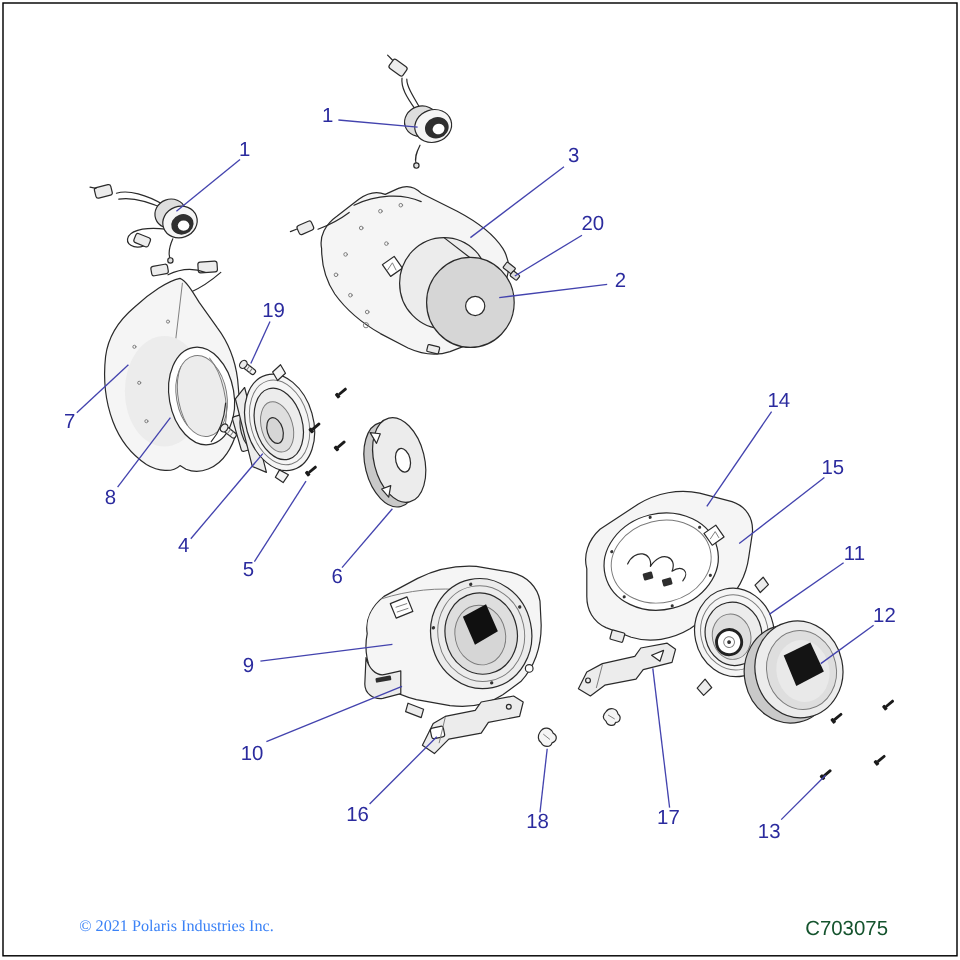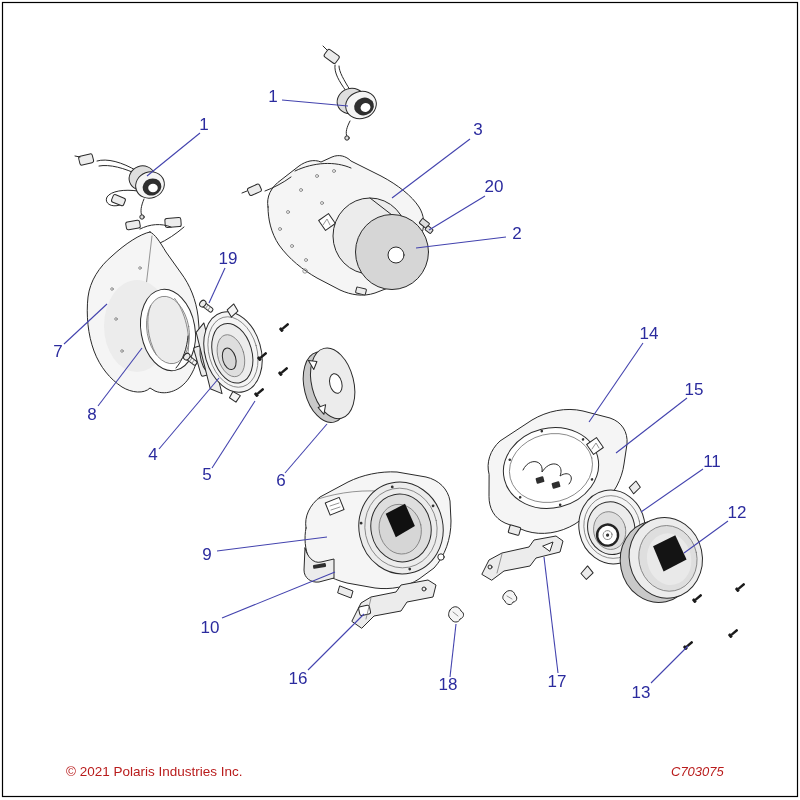--- a/index.html
+++ b/index.html
@@ -7,22 +7,22 @@
   .canvas{position:relative;width:800px;height:800px;background:#ffffff;overflow:hidden;}
   .canvas svg{position:absolute;left:0;top:0;}
   
   .s{stroke:#2a2a2a;stroke-width:1;stroke-linejoin:round;stroke-linecap:round;}
   .t{stroke:#7a7a7a;stroke-width:0.8;fill:none;stroke-linecap:round;}
   .none{fill:none;}
   .f0{fill:#ffffff;} .f1{fill:#f5f5f5;} .f2{fill:#ececec;}
   .f3{fill:#dedede;} .f4{fill:#d6d6d6;} .f5{fill:#c9c9c9;}
   .callout{font-family:"Liberation Sans",sans-serif;font-size:17px;fill:#2b2b9e;text-anchor:middle;}
   .leader{stroke:#4343ae;stroke-width:1.1;fill:none;}
-  .footer-copyright{position:absolute;left:66px;top:764px;font-size:13.5px;color:#b91c1c;}
-  .footer-code{position:absolute;left:671px;top:764px;font-size:13px;color:#b91c1c;font-style:italic;}
+  .footer-copyright{position:absolute;left:66px;top:764px;font-size:13.5px;color:#3b82f6;font-family:Liberation Serif, serif;}
+  .footer-code{position:absolute;left:671px;top:764px;font-size:17px;color:#14532d;}
 </style>
 </head>
 <body>
 
 <div class="canvas">
 <svg id="art" viewBox="0 0 800 800" width="800" height="800">
   <defs>
     <g id="bscrew">
       <rect x="-1.2" y="-10" width="2.4" height="8.4" rx="1"></rect>
       <rect x="-2.3" y="-2" width="4.6" height="3" rx="1"></rect>

